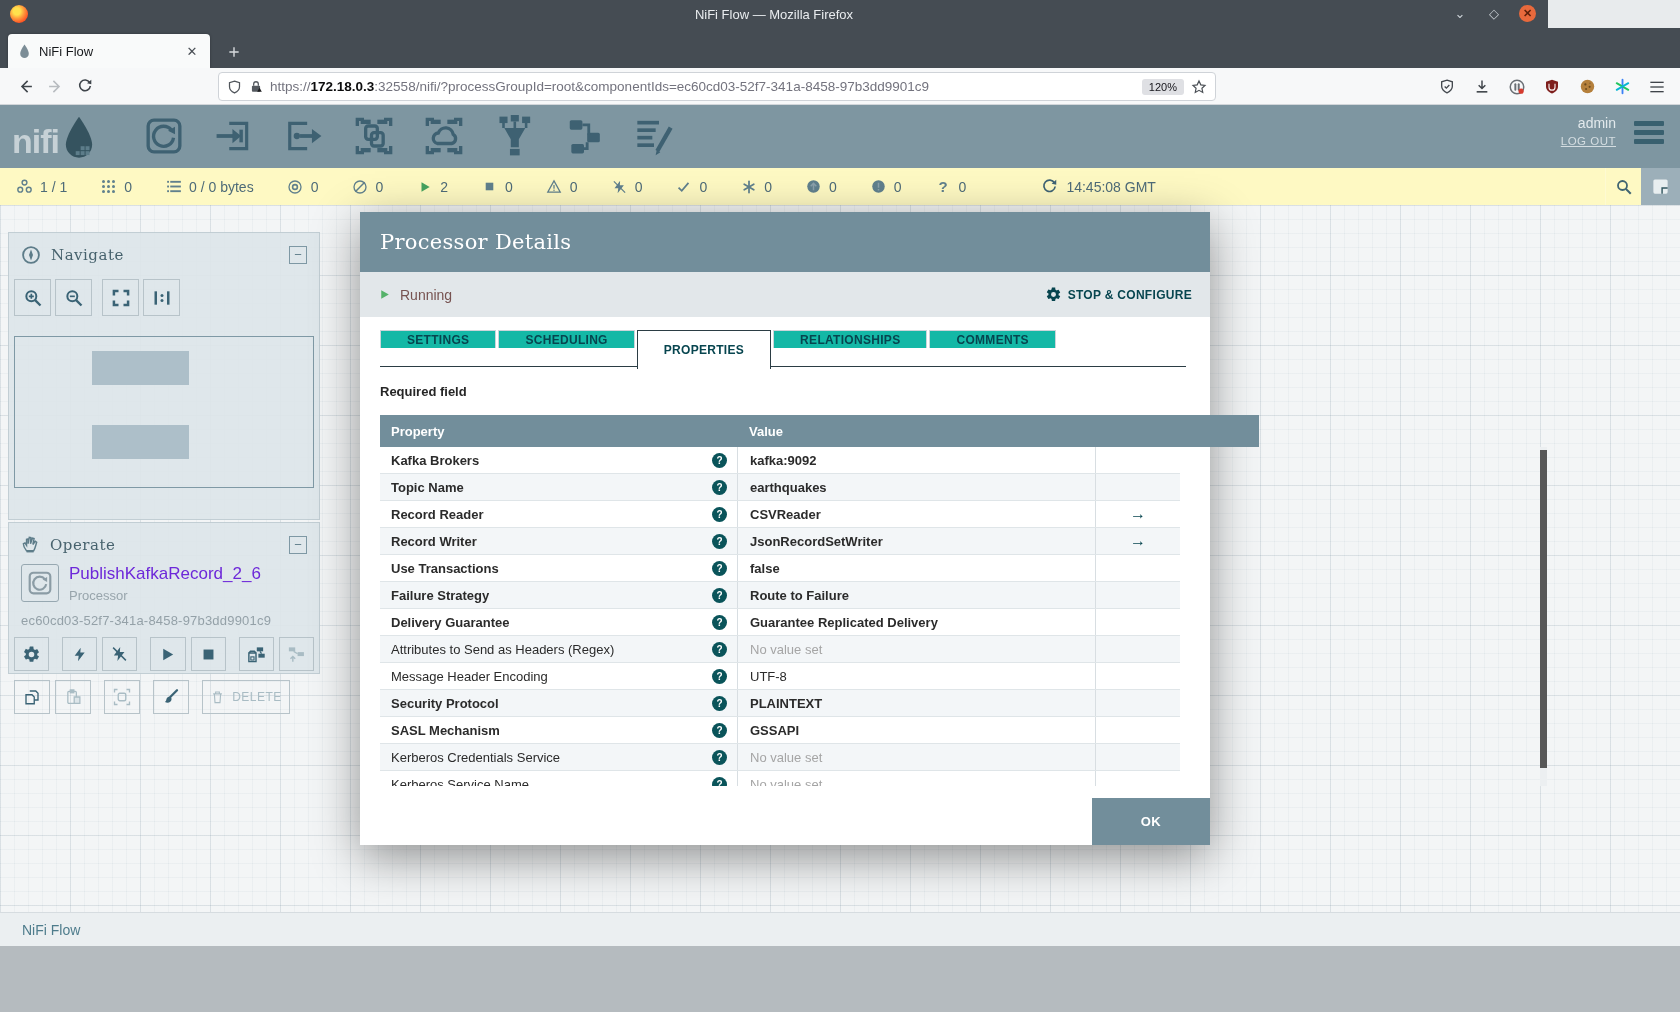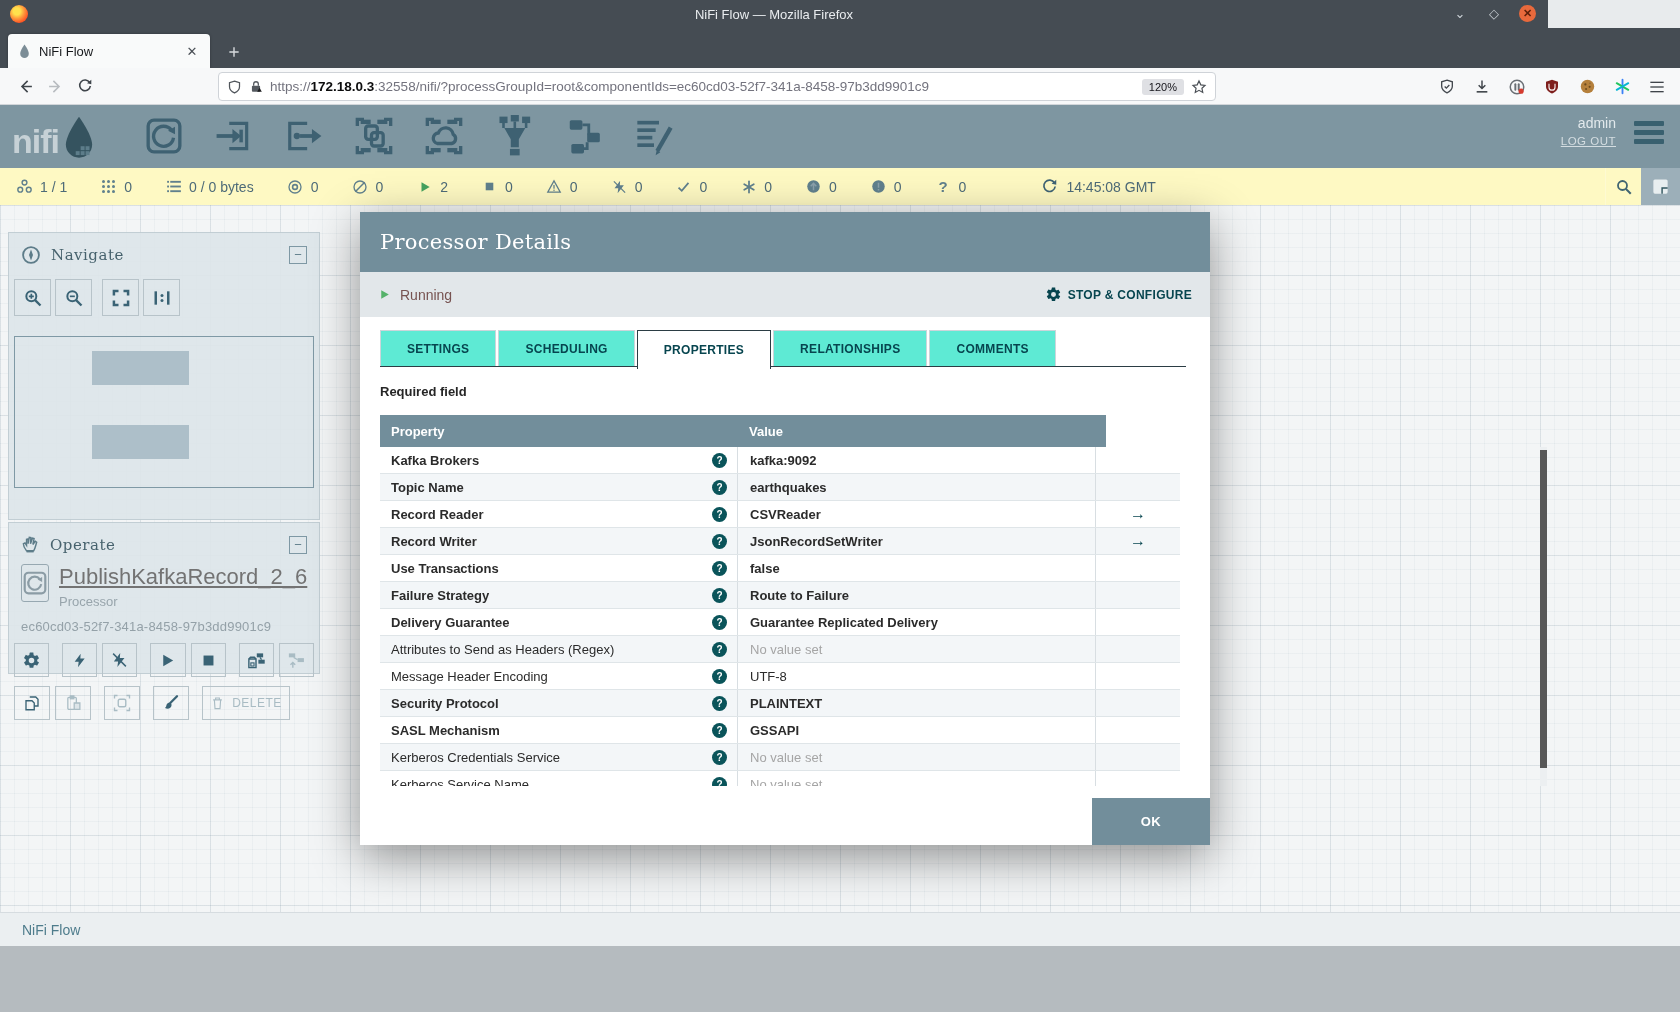--- a/index.html
+++ b/index.html
@@ -72,42 +72,42 @@
   .collapse-btn { width:18px; height:18px; border:1px solid #7e98a4; color:#5d7c89; font-size:13px; line-height:15px; text-align:center; }
   .nav-panel { top:27px; height:288px; }
   .nav-tools { display:flex; gap:4px; padding:6px 5px 0 5px; }
   .nav-tool { width:37px; height:37px; border:1px solid #b7c3c9; display:flex; align-items:center; justify-content:center; color:#3a6375; }
   .nav-tool.gap { margin-left:6px; }
   .minimap { position:absolute; left:5px; top:103px; width:300px; height:152px; border:1px solid #7f99a5; }
   .mini-block { position:absolute; background:#adbfc9; }
   .op-panel { top:317px; height:152px; }
   .op-comp { display:flex; gap:10px; padding:2px 12px 0 12px; align-items:flex-start; }
   .op-comp-icon { width:38px; height:38px; border:1px solid #97a8b1; border-radius:3px; color:#8b9ca5; display:flex; align-items:center; justify-content:center; }
-  .op-name { font-size:22px; color:#737373;text-decoration:underline; }
+  .op-name { font-size:17px; color:#6d28d9; }
   .op-type { font-size:13px; color:#98a5ac; margin-top:4px; }
   .op-id { font-size:13px; color:#94a1a8; padding:10px 12px 0 12px; letter-spacing:.2px; }
   .op-btn-row { display:flex; gap:5px; padding:9px 5px 0 5px; align-items:center; }
   .op-btn { width:36px; height:34px; border:1px solid #b7c3c9; display:flex; align-items:center; justify-content:center; color:#3a6375; }
   .op-btn.dis { color:#a9bcc4; }
   .op-btn.grp2 { margin-left:8px; }
   .del-btn { width:88px; height:34px; border:1px solid #b7c3c9; display:flex; align-items:center; gap:7px; justify-content:center; color:#a9bcc4; font-size:12px; letter-spacing:.5px; margin-left:8px; }
 
   
   .dialog { position:absolute; left:360px; top:212px; width:850px; height:633px; background:#fff; box-shadow:0 12px 44px rgba(0,0,0,.42); }
   .dlg-head { height:60px; background:#728e9b; display:flex; align-items:center; padding:0 20px; }
   .dlg-title { font-family:"DejaVu Serif",serif; font-size:21px; font-weight:400; color:#fff; letter-spacing:.3px; }
   .dlg-status { height:45px; background:#e2e7ea; display:flex; align-items:center; padding:0 18px; gap:9px; }
   .run-label { font-size:14px; color:#775351; }
   .stop-cfg { margin-left:auto; display:flex; align-items:center; gap:6px; color:#07454f; font-size:12px; font-weight:700; letter-spacing:.3px; }
   .dlg-tabs { position:absolute; left:20px; right:24px; top:118px; height:37px; display:flex; border-bottom:1px solid #2b3d44; }
-  .dlg-tab { height:36px; padding:0 26px; background:#5eead4; border:1px solid #ccd5da; border-bottom:none; margin-right:2px;
+  .dlg-tab { height:18px; padding:0 26px; background:#14b8a6; border:1px solid #ccd5da; border-bottom:none; margin-right:2px;
              display:flex; align-items:center; font-size:12px; font-weight:700; color:#07454f; letter-spacing:.3px; position:relative; top:0; }
   .dlg-tab.active { background:#fff; border:1px solid #2b3d44; border-bottom:none; height:39px; z-index:2; }
   .req-label { position:absolute; left:20px; top:172px; font-size:13px; font-weight:700; color:#262626; }
-  .ptable-head { position:absolute; left:20px; top:203px; width:726px; height:32px; background:#728e9b; display:flex; align-items:center; }
+  .ptable-head { position:absolute; left:20px; top:203px; width:879px; height:32px; background:#728e9b; display:flex; align-items:center; }
   .pth { color:#fff; font-size:13px; font-weight:700; }
   .pth-prop { padding-left:11px; width:357px; }
   .pth-val { padding-left:12px; }
   .ptable-body { position:absolute; left:20px; top:235px; width:800px; height:339px; overflow:hidden; }
   .prow { height:27px; display:flex; align-items:center; border-bottom:1px solid #dfe5e8; background:#fff; }
   .prow:nth-child(even) { background:#f3f6f8; }
   .pname { width:357px; display:flex; align-items:center; padding-left:11px; padding-right:10px; }
   .pname span.nm { flex:1; font-size:13px; color:#2b2b2b; }
   .prow.req .nm, .prow.req .vl { font-weight:700; }
   .help { width:15px; height:15px; border-radius:50%; background:#0a545a; color:#fff; font-size:10px; font-weight:700;

